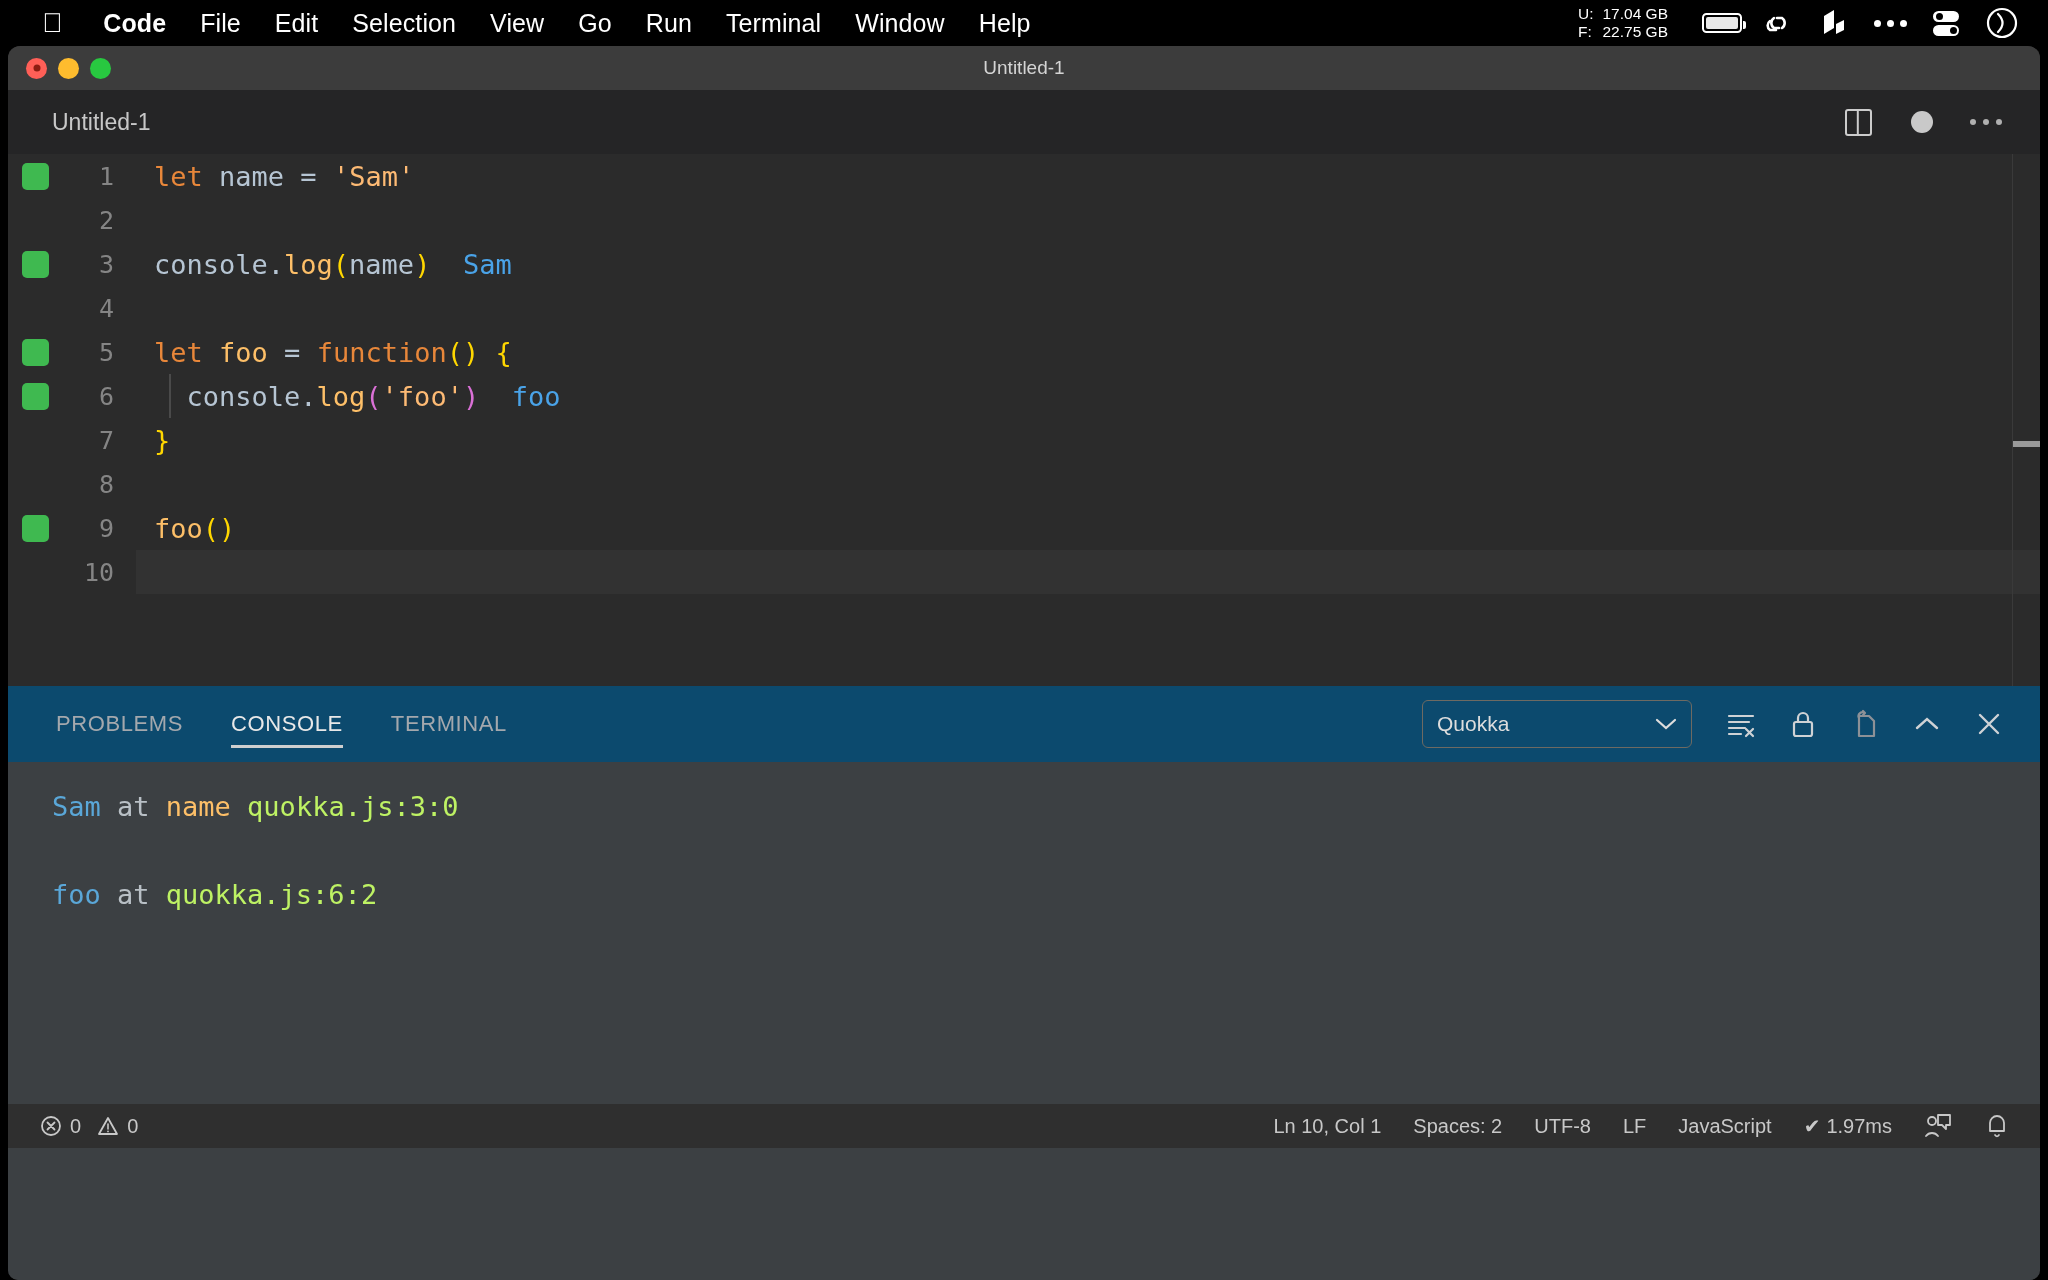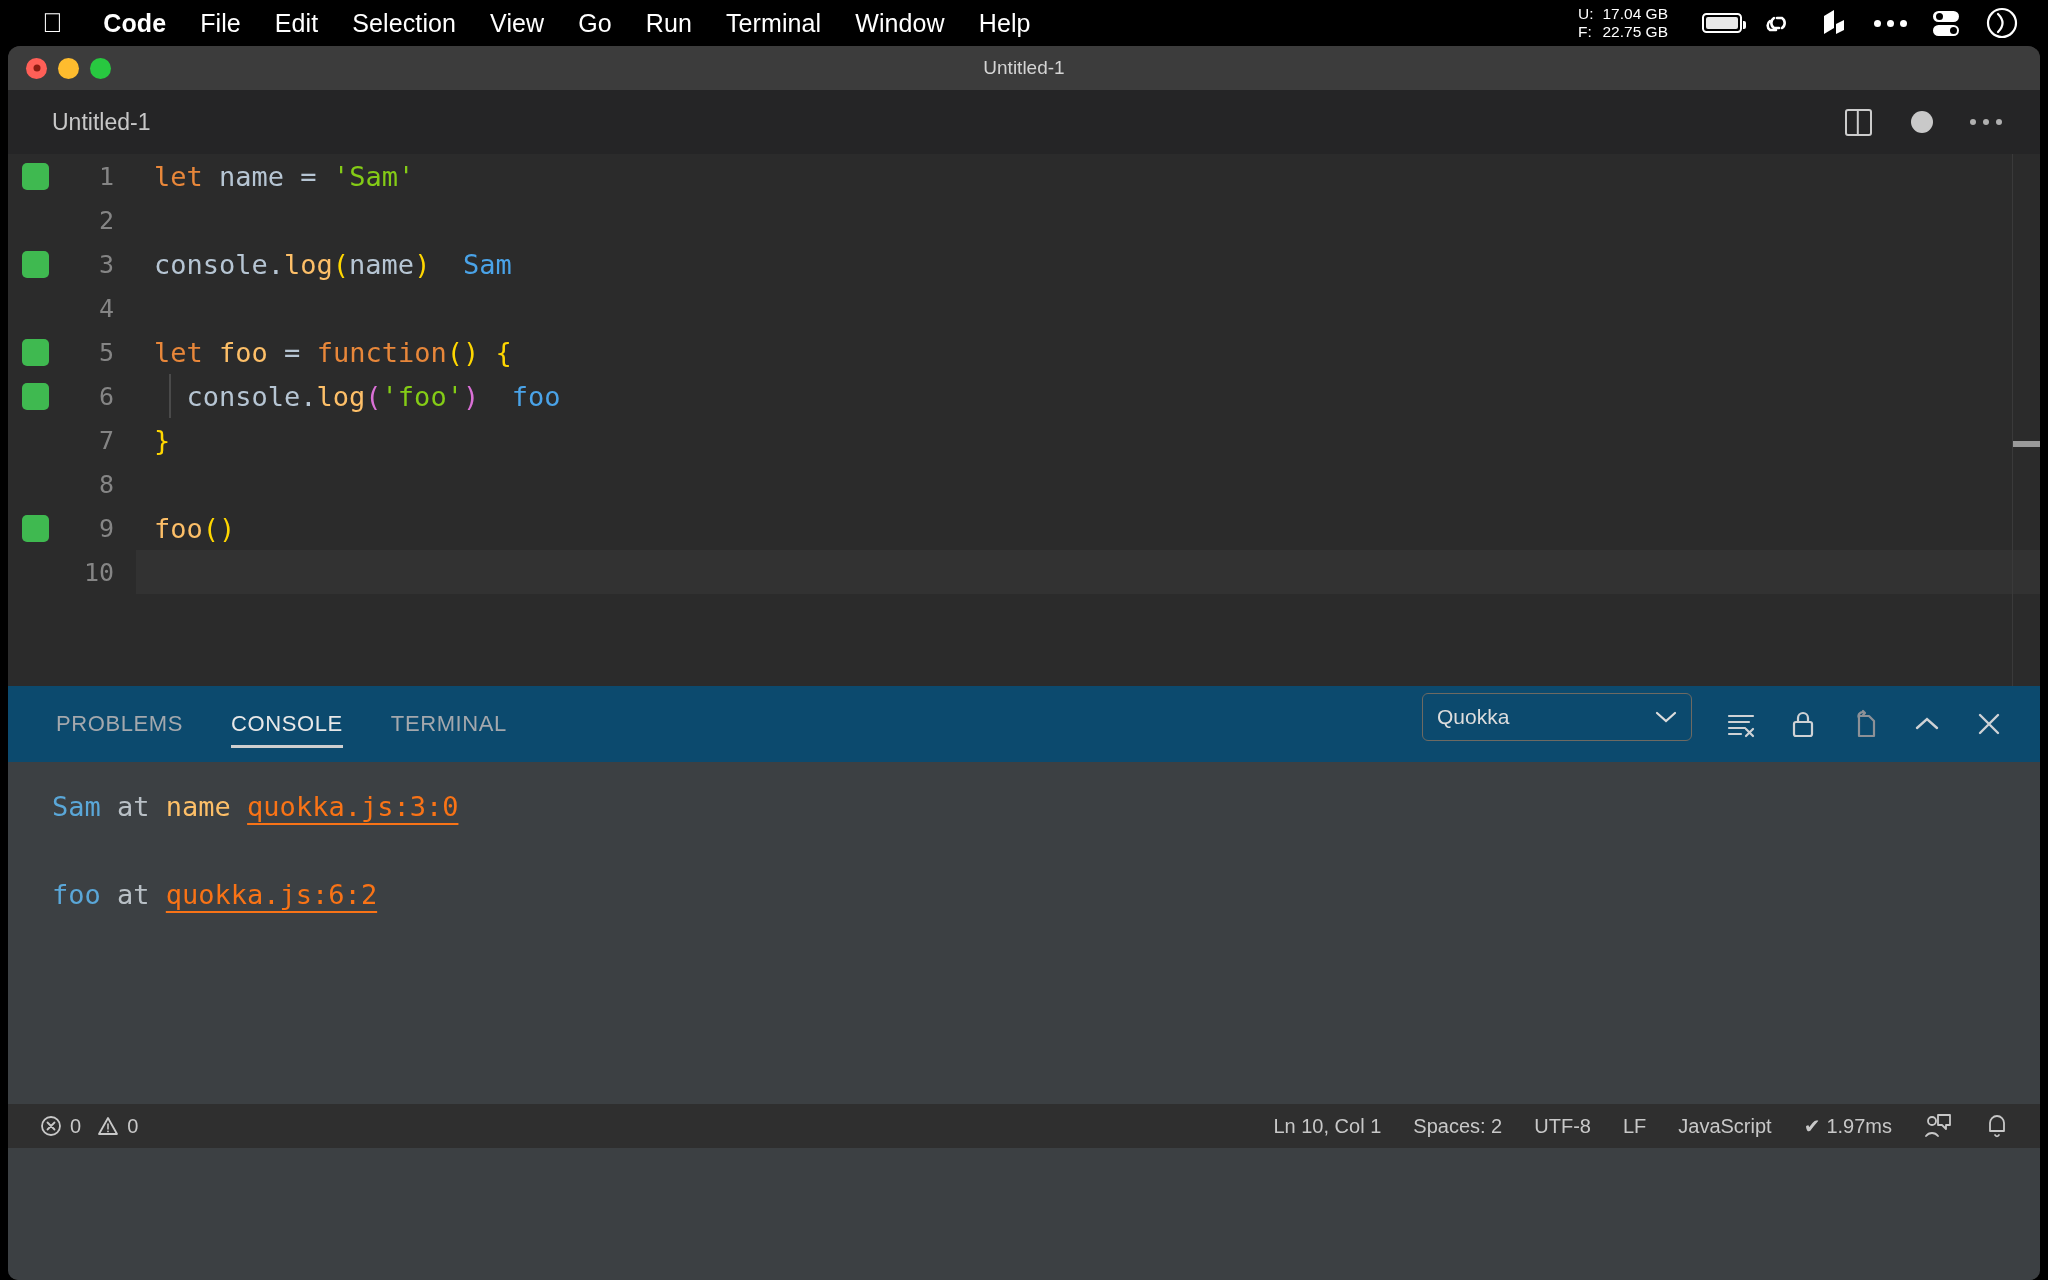--- a/index.html
+++ b/index.html
@@ -121,21 +121,21 @@
     font-family:"DejaVu Sans Mono", monospace; font-size:27px;
     padding-left:18px; white-space:pre;
   }
   .indent-guide {
     position:absolute; left:161px; top:0; bottom:0; width:2px; background:#4a4a4a;
   }
   
   .t-kw   { color:#e8873a; }
   .t-var  { color:#b6c5d3; }
   .t-op   { color:#b6c5d3; }
-  .t-str  { color:#84cc16;text-align:right; }
+  .t-str  { color:#fdba74;text-align:right; }
   .t-fn   { color:#fdbf68; }
   .t-b1   { color:#ffd700; }
   .t-b2   { color:#da70d6; }
   .t-plain{ color:#b6c5d3; }
   .t-inline { color:#4aa3e8; }
 
   .ruler {
     position:absolute; top:0; right:0; width:28px; height:100%;
     border-left:1px solid #3a3a3a;
   }
@@ -149,39 +149,39 @@
   }
   .ptab {
     font-size:22px; color:#a4a8ad; letter-spacing:.6px; height:76px;
     display:flex; align-items:center; padding:0 0; margin-left:48px; position:relative;
   }
   .ptab.active { color:#e8e8e8; }
   .ptab.active::after {
     content:""; position:absolute; left:0; right:0; bottom:14px; height:2.6px; background:#cfcfcf;
   }
   .panel-tools {
-    position:absolute; right:20px; display:flex; align-items:flex-start; gap:0;
+    position:absolute; right:20px; display:flex; align-items:center; gap:0;
   }
   .picker {
     width:270px; height:48px; border:1px solid #6e6a62; border-radius:6px;
     display:flex; align-items:center; padding:0 14px;
     font-size:21px; color:#ddd; position:relative; margin-right:18px;
   }
   .picker .chev { position:absolute; right:14px; color:#ddd; font-size:18px; }
   .ptool { width:62px; height:62px; display:flex; align-items:center; justify-content:center; color:#cfd2d5; }
 
   .panel-body {
     position:relative; background:#3c4043; height:342px; overflow:hidden;
     font-family:"DejaVu Sans Mono", monospace; font-size:27px;
   }
   .out-line { height:88px; display:flex; align-items:center; padding-left:44px; white-space:pre; }
   .o-val  { color:#5aa7d8; }
   .o-at   { color:#b9c0c6; }
   .o-name { color:#fdbf68; }
-  .o-link { color:#f97316; text-decoration:underline; text-underline-offset:7px; }
+  .o-link { color:#bef264; text-underline-offset:7px; }
   .clipped {
     position:absolute; top:-58px; left:0; right:0; height:88px;
     display:flex; align-items:center; padding-left:44px; white-space:pre;
     color:#e07b29;
   }
 
   
   .statusbar {
     height:44px; background:#2f2f2f; display:flex; align-items:center;
     color:#c8c8c8; font-size:20px; position:relative;

